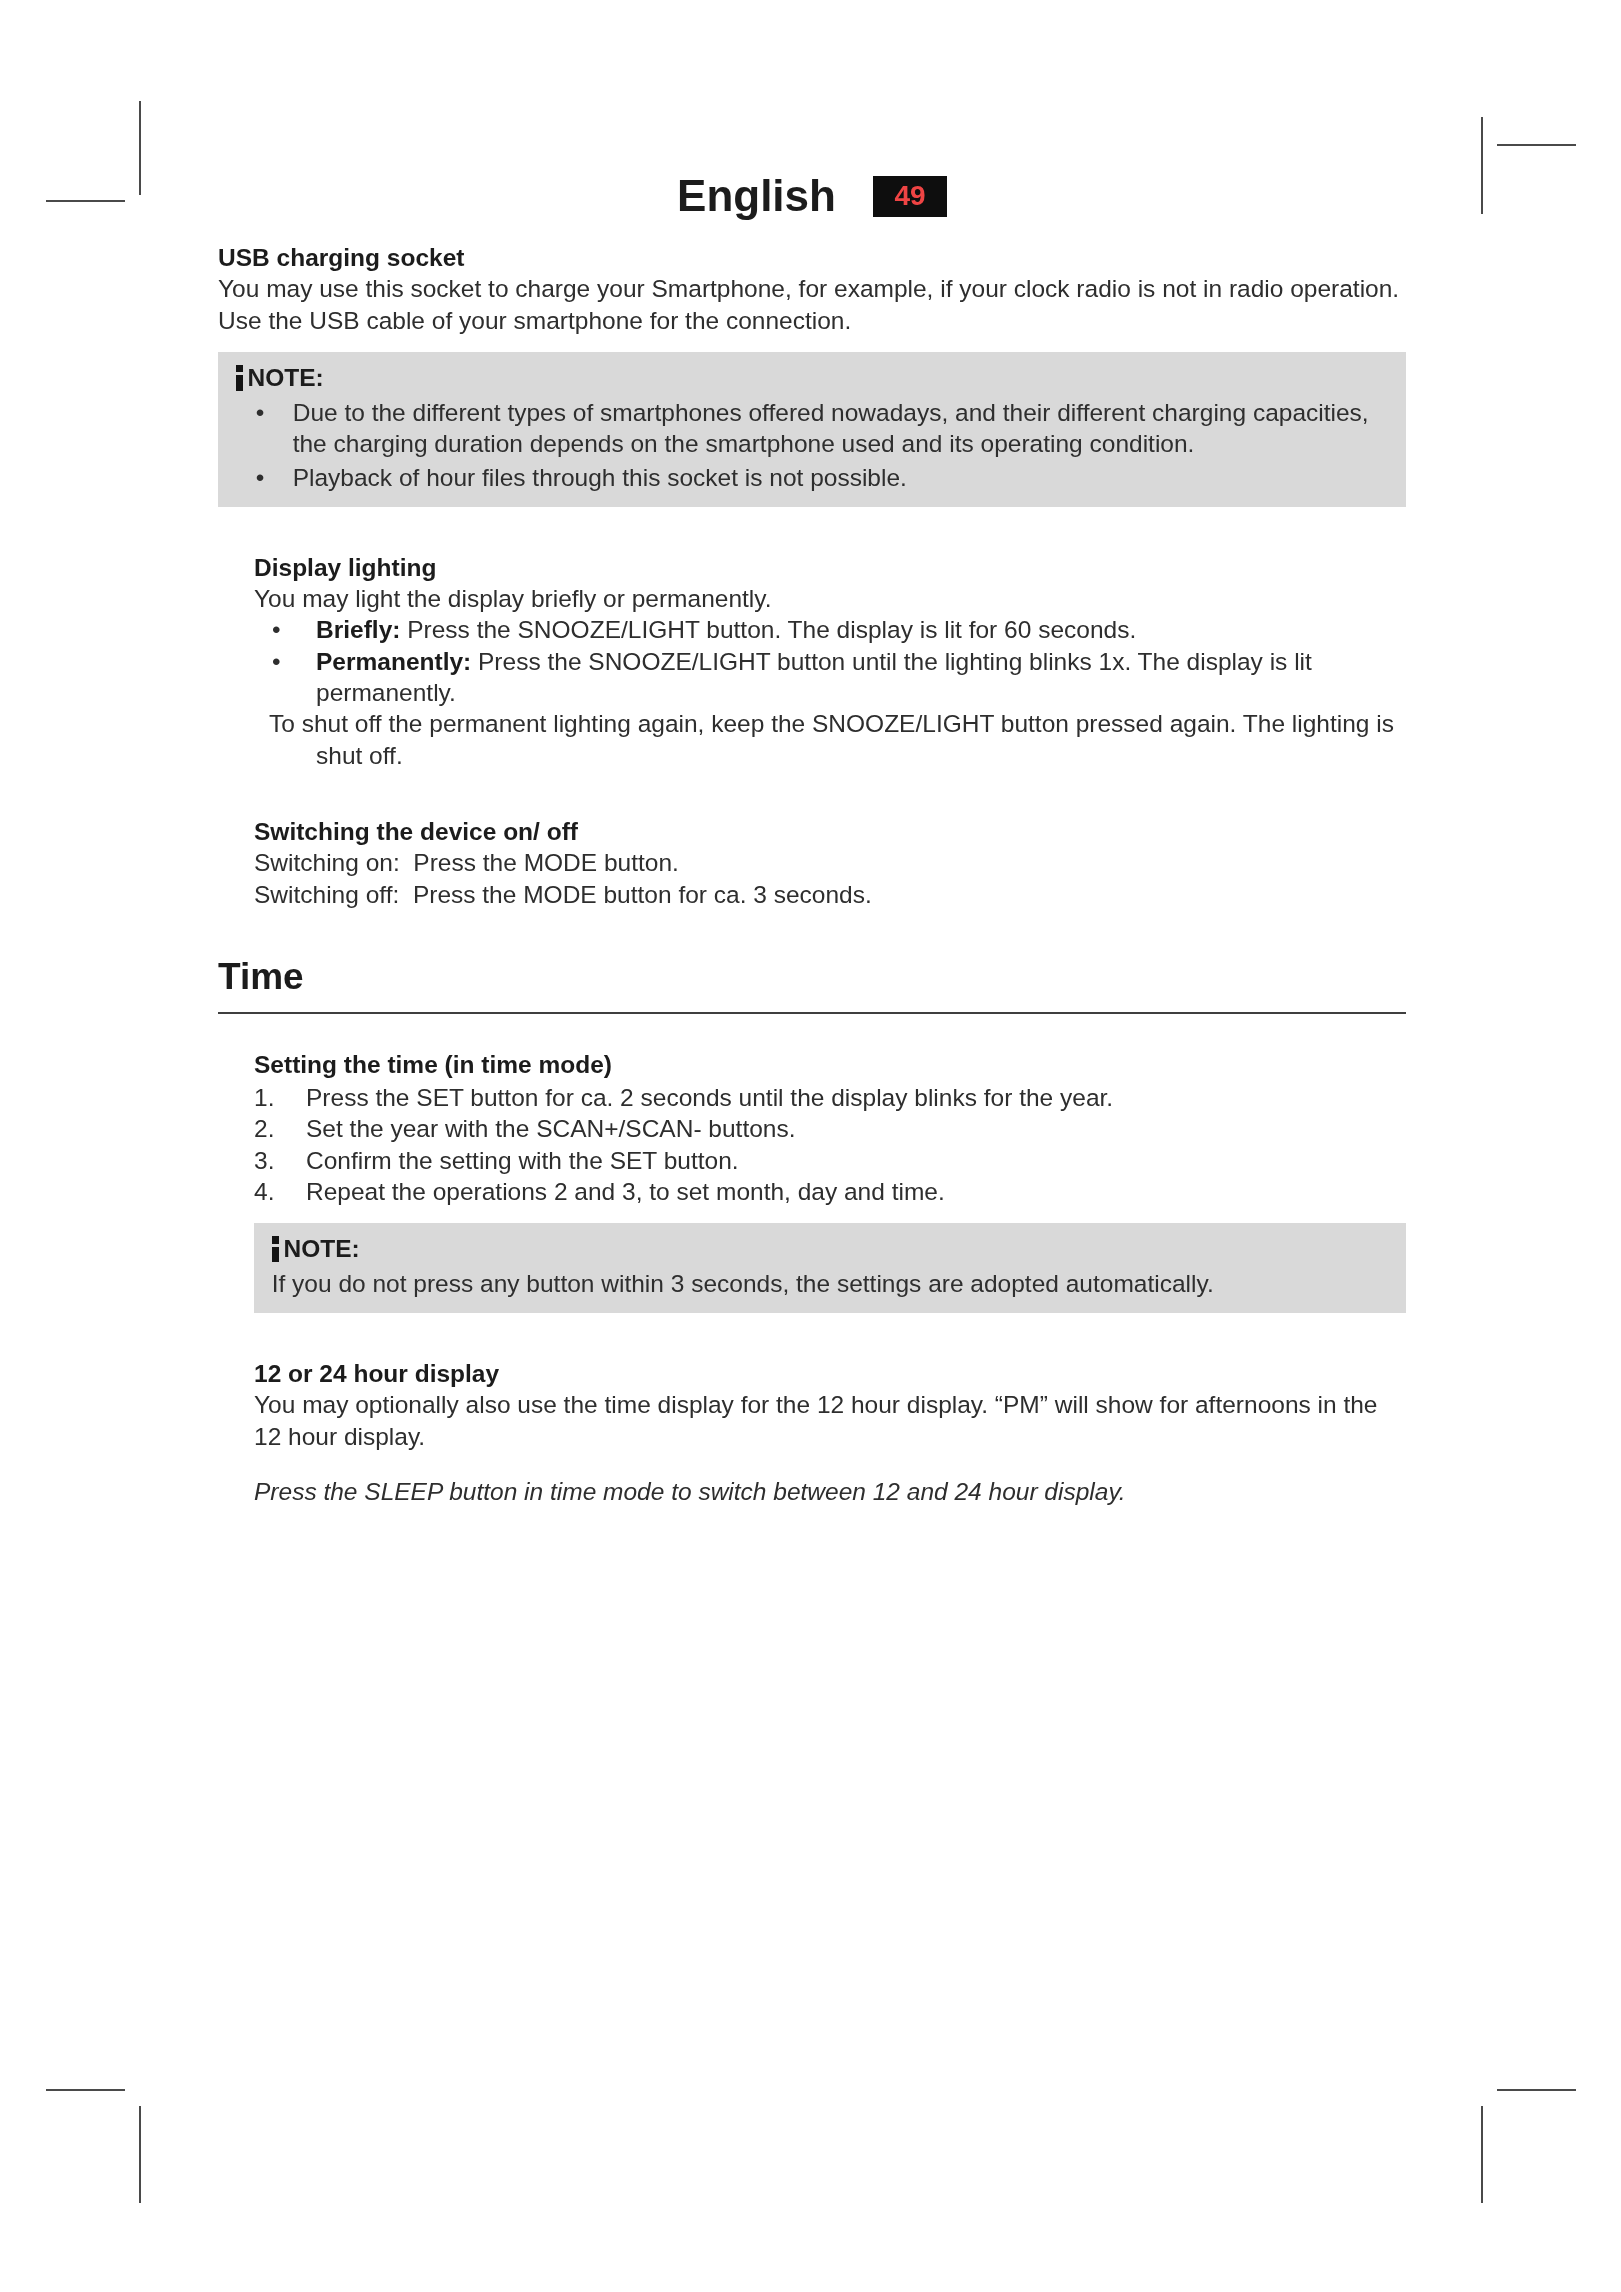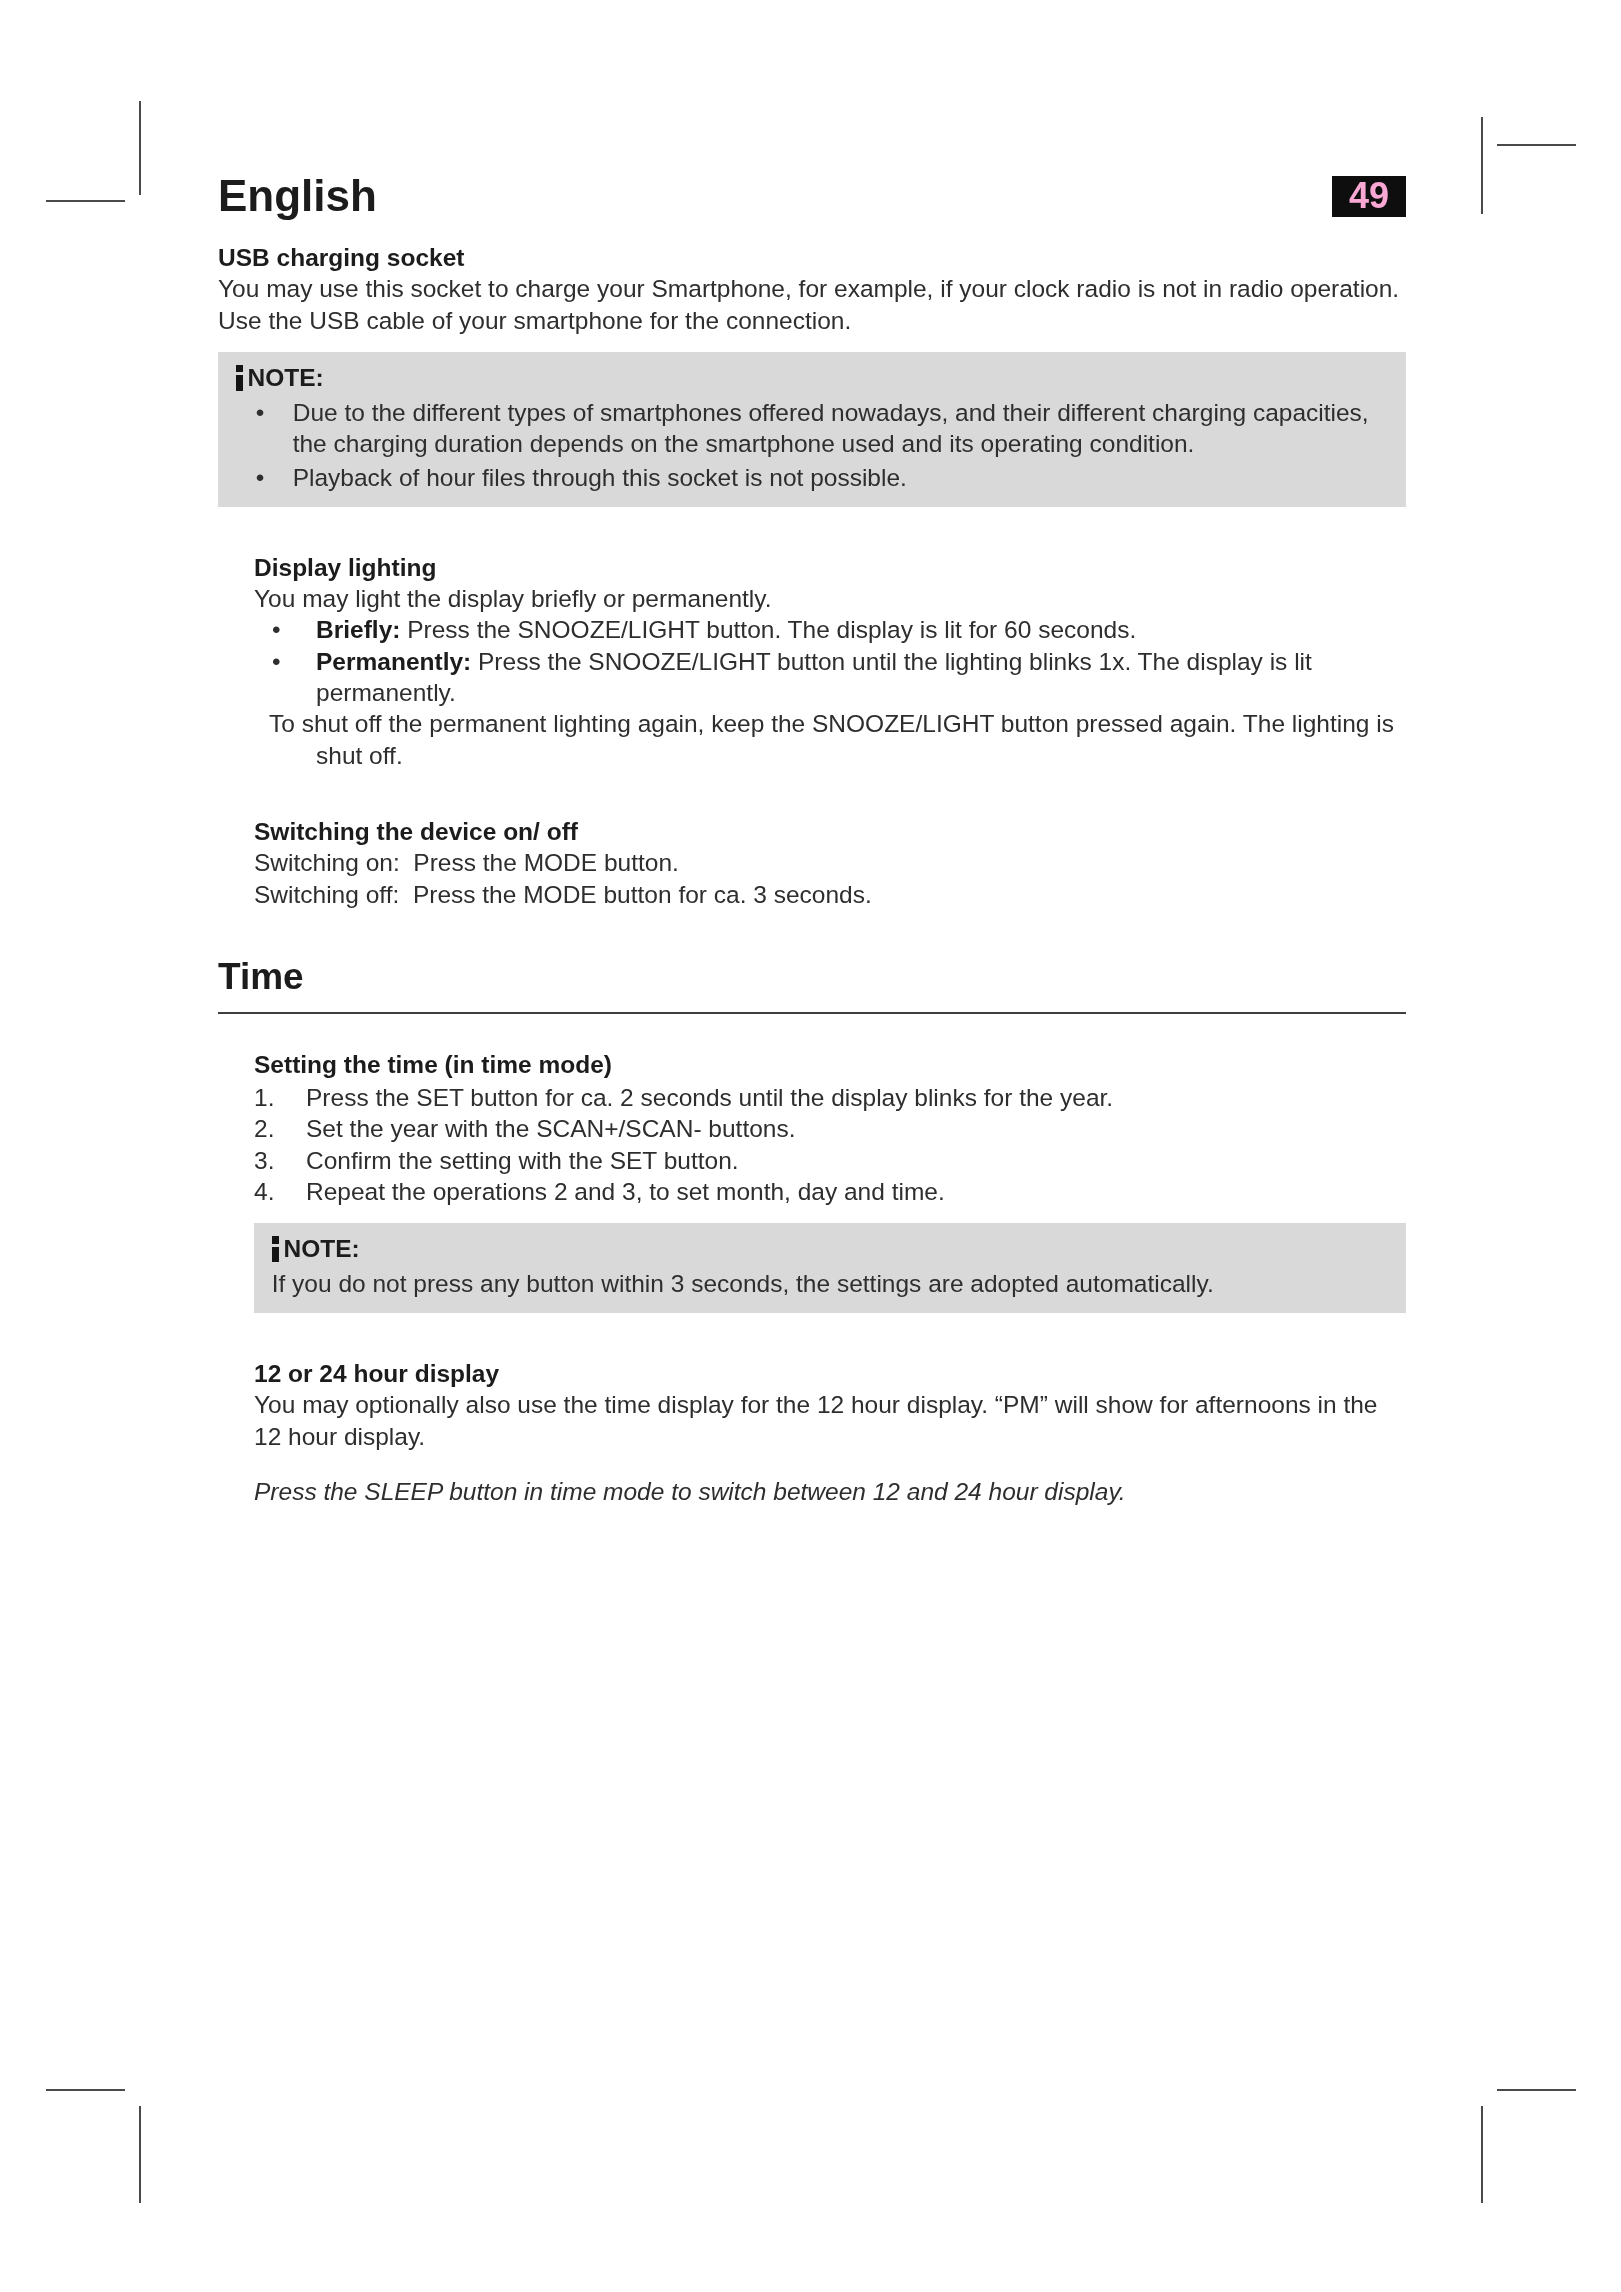--- a/index.html
+++ b/index.html
@@ -22,28 +22,28 @@
   .crop.tr-v { left:1481px; top:117px; width:2px;  height:97px; }
   .crop.tr-h { left:1497px; top:144px; width:79px; height:2px;  }
   .crop.bl-h { left:46px;  top:2089px; width:79px; height:2px;  }
   .crop.bl-v { left:139px; top:2106px; width:2px;  height:97px; }
   .crop.br-h { left:1497px; top:2089px; width:79px; height:2px; }
   .crop.br-v { left:1481px; top:2106px; width:2px; height:97px; }
 
   
   .header {
     position:absolute; left:218px; top:174px; width:1188px;
-    display:flex; justify-content:space-between; align-items:center; gap:37px;
+    display:flex; justify-content:center; align-items:center; gap:37px;
   }
   .lang { font-size:44px; font-weight:bold; color:#1c1c1c; line-height:1; }
   .page-badge {
-    background:#0e0e0e; color:#f9a8d4;
+    background:#0e0e0e; color:#ef4444;
     width:74px; height:41px;
     display:flex; align-items:center; justify-content:center;
-    font-size:36px; font-weight:bold;
+    font-size:28px; font-weight:bold;
   }
 
   
   .content { position:absolute; left:218px; top:242px; width:1188px; }
 
   .section-heading { font-size:24.5px; font-weight:bold; color:#1c1c1c; margin:0; }
   p { margin:0; }
   .sec { margin-top:45px;margin-left:36px; }
 
   

